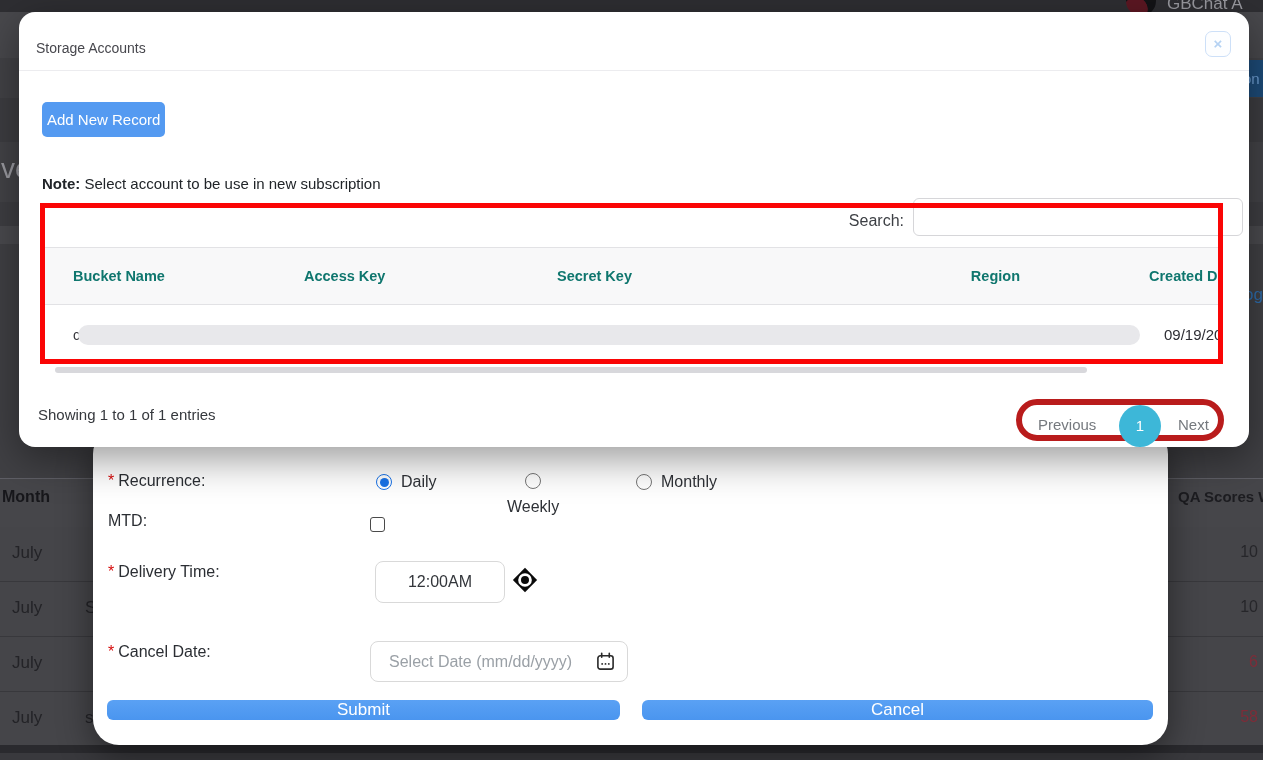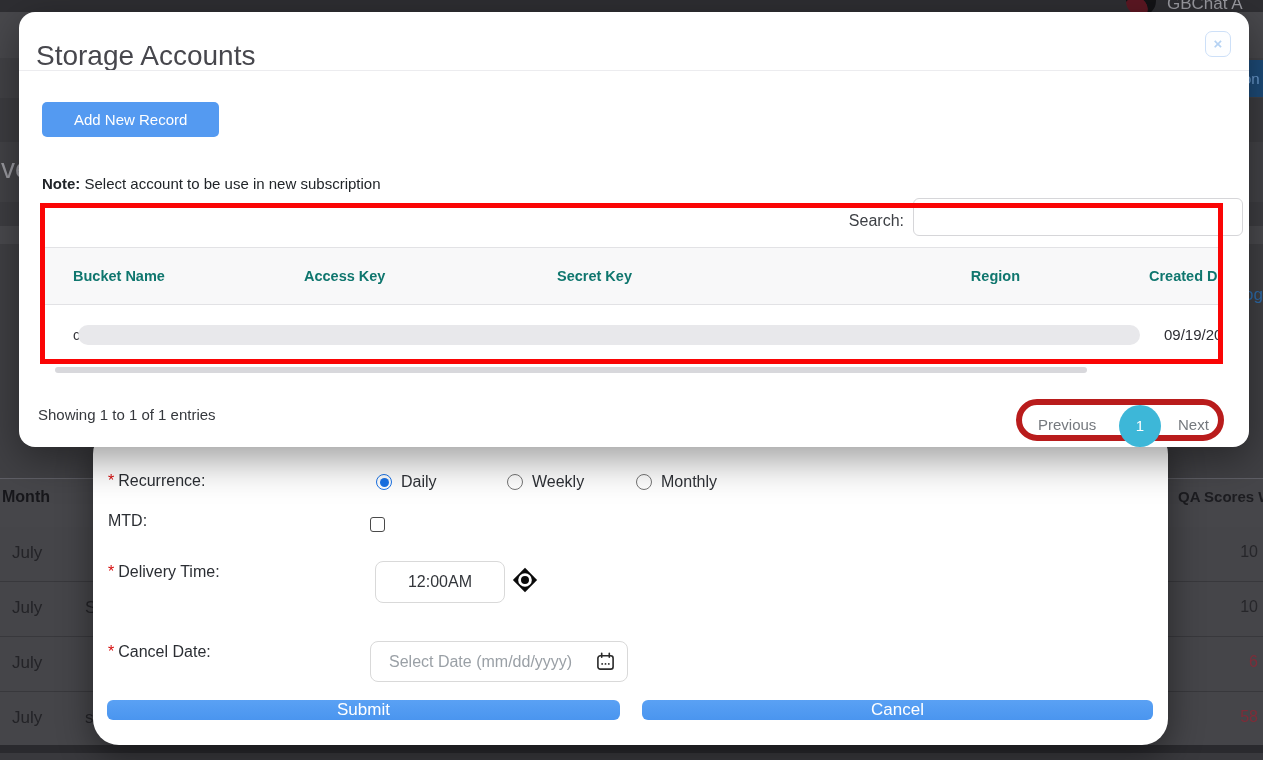--- a/index.html
+++ b/index.html
@@ -58,25 +58,25 @@
   .date-input::placeholder { color:#9aa0a6; }
   .cal-icon { width:19px; height:19px; flex:0 0 auto; cursor:pointer; }
   .big-btn { position:absolute; top:272px; height:20px; border:none; border-radius:6px; color:#fff; font-size:17px;
              font-family:"Liberation Sans",sans-serif; background:linear-gradient(180deg,#5aa1f4,#4a95ef); cursor:pointer; }
   .btn-submit { left:14px;  width:513px; }
   .btn-cancel { left:549px; width:511px; }
 
   
   .sa-modal { position:absolute; left:19px; top:12px; width:1230px; height:435px; background:#fff;
               border-radius:16px; box-shadow:0 12px 40px rgba(0,0,0,.4); z-index:3; }
-  .sa-title { position:absolute; left:17px; top:28px; font-size:28px; color:#47474d; }
+  .sa-title { position:absolute; left:17px; top:28px; font-size:14px; color:#47474d; }
   .sa-close { position:absolute; right:18px; top:19px; width:26px; height:26px; border:1.5px solid #cde0f8; border-radius:7px;
               background:#fdfeff; color:#b5d2f3; font-size:15px; font-weight:bold; text-align:center; line-height:23px; cursor:pointer; }
   .sa-divider { position:absolute; left:0; top:58px; width:100%; height:1px; background:#ececef; }
-  .sa-add-btn { position:absolute; left:23px; top:90px; padding:9px 32px; background:#549af1; border:none; border-radius:5px;
+  .sa-add-btn { position:absolute; left:23px; top:90px; padding:9px 5px; background:#549af1; border:none; border-radius:5px;
                 color:#fff; font-size:15px; font-family:"Liberation Sans",sans-serif; cursor:pointer; }
   .sa-note { position:absolute; left:23px; top:163px; font-size:15px; color:#212529; }
   .sa-note b { font-weight:bold; }
 
   .sa-search-label { position:absolute; left:700px; top:200px; width:185px; text-align:right; font-size:16px; color:#3c3f44; }
   .sa-search-input { position:absolute; left:894px; top:186px; width:330px; height:38px; border:1px solid #d6d6d9; border-radius:6px;
                      font-family:"Liberation Sans",sans-serif; font-size:15px; padding:0 10px; outline:none; z-index:1; }
 
   .sa-thead { position:absolute; left:21px; top:235px; width:1183px; height:58px; background:#f8f8f9;
               border-top:1px solid #e2e2e5; border-bottom:1px solid #e2e2e5; overflow:hidden; }
@@ -141,21 +141,21 @@
   <div class="bg-qa qa-red  m-r4">58</div>
 
   <div class="form-modal">
     <div class="f-label" style="top:44px;">
       <span class="req">*</span><span>Recurrence:</span>
     </div>
     <div class="radio-group-item" style="left:283px; top:45px;">
       <span class="radio sel"></span>
       <span class="radio-label">Daily</span>
     </div>
-    <div class="radio-group-item" style="left:414px; top:45px;">
+    <div class="radio-group-item" style="left:414px; top:45px;flex-direction:column;">
       <span class="radio"></span>
       <span class="radio-label">Weekly</span>
     </div>
     <div class="radio-group-item" style="left:543px; top:45px;">
       <span class="radio"></span>
       <span class="radio-label">Monthly</span>
     </div>
 
     <div class="f-label" style="top:84px;">MTD:</div>
     <div class="checkbox"></div>

